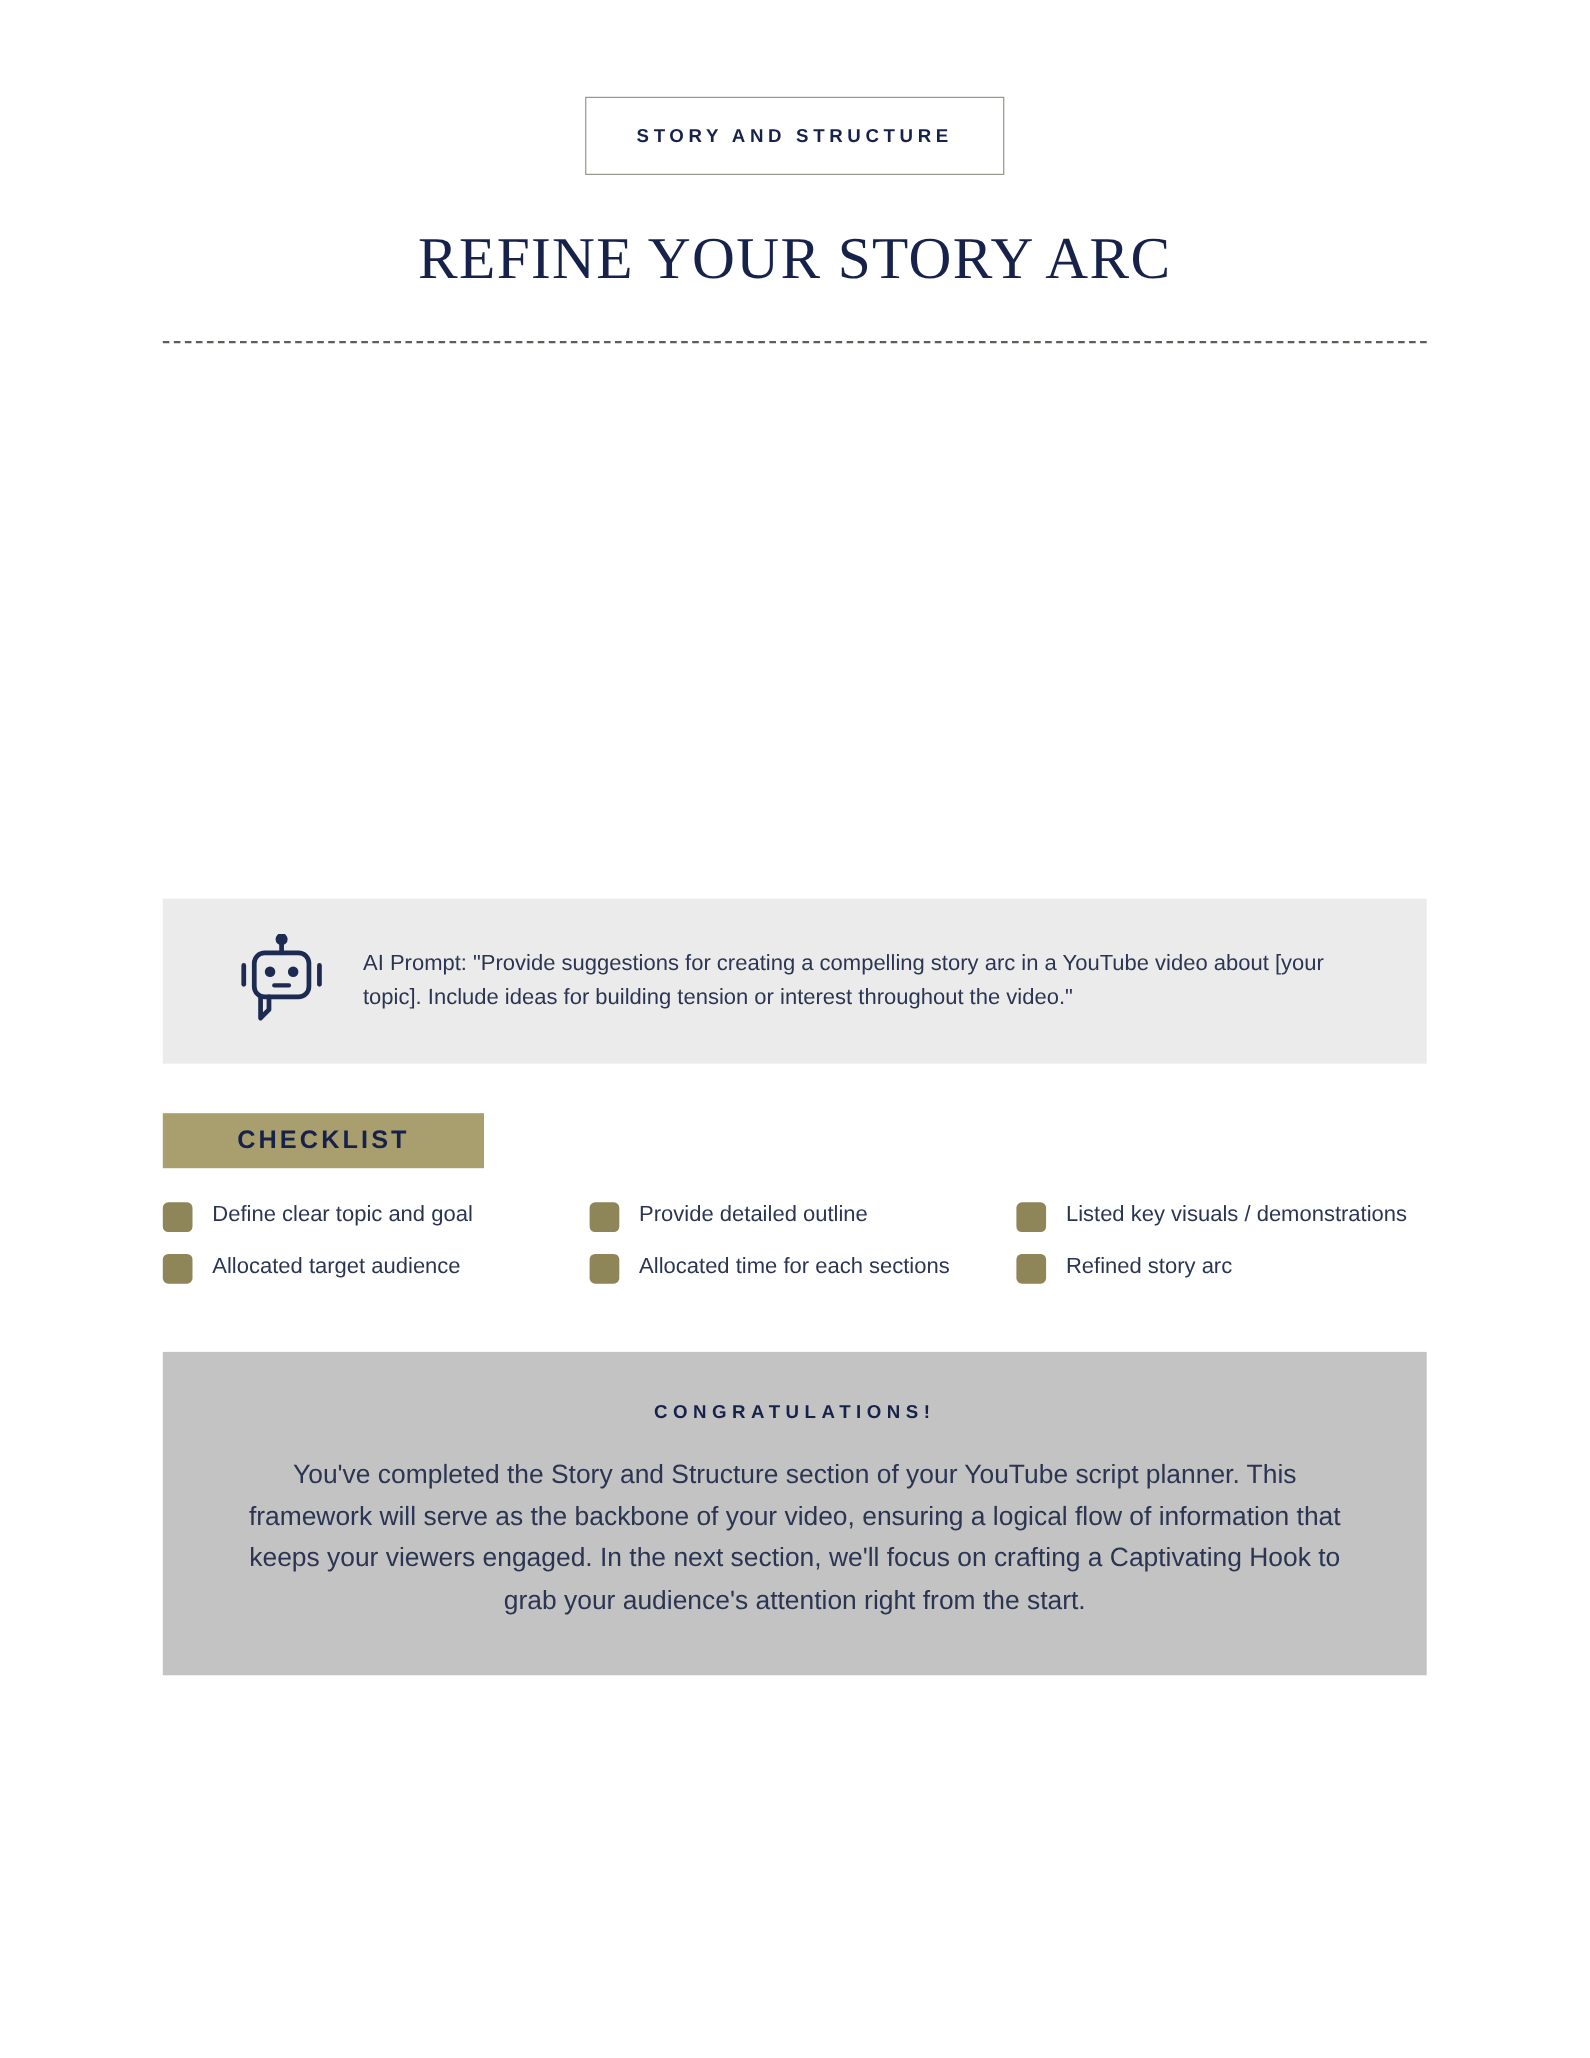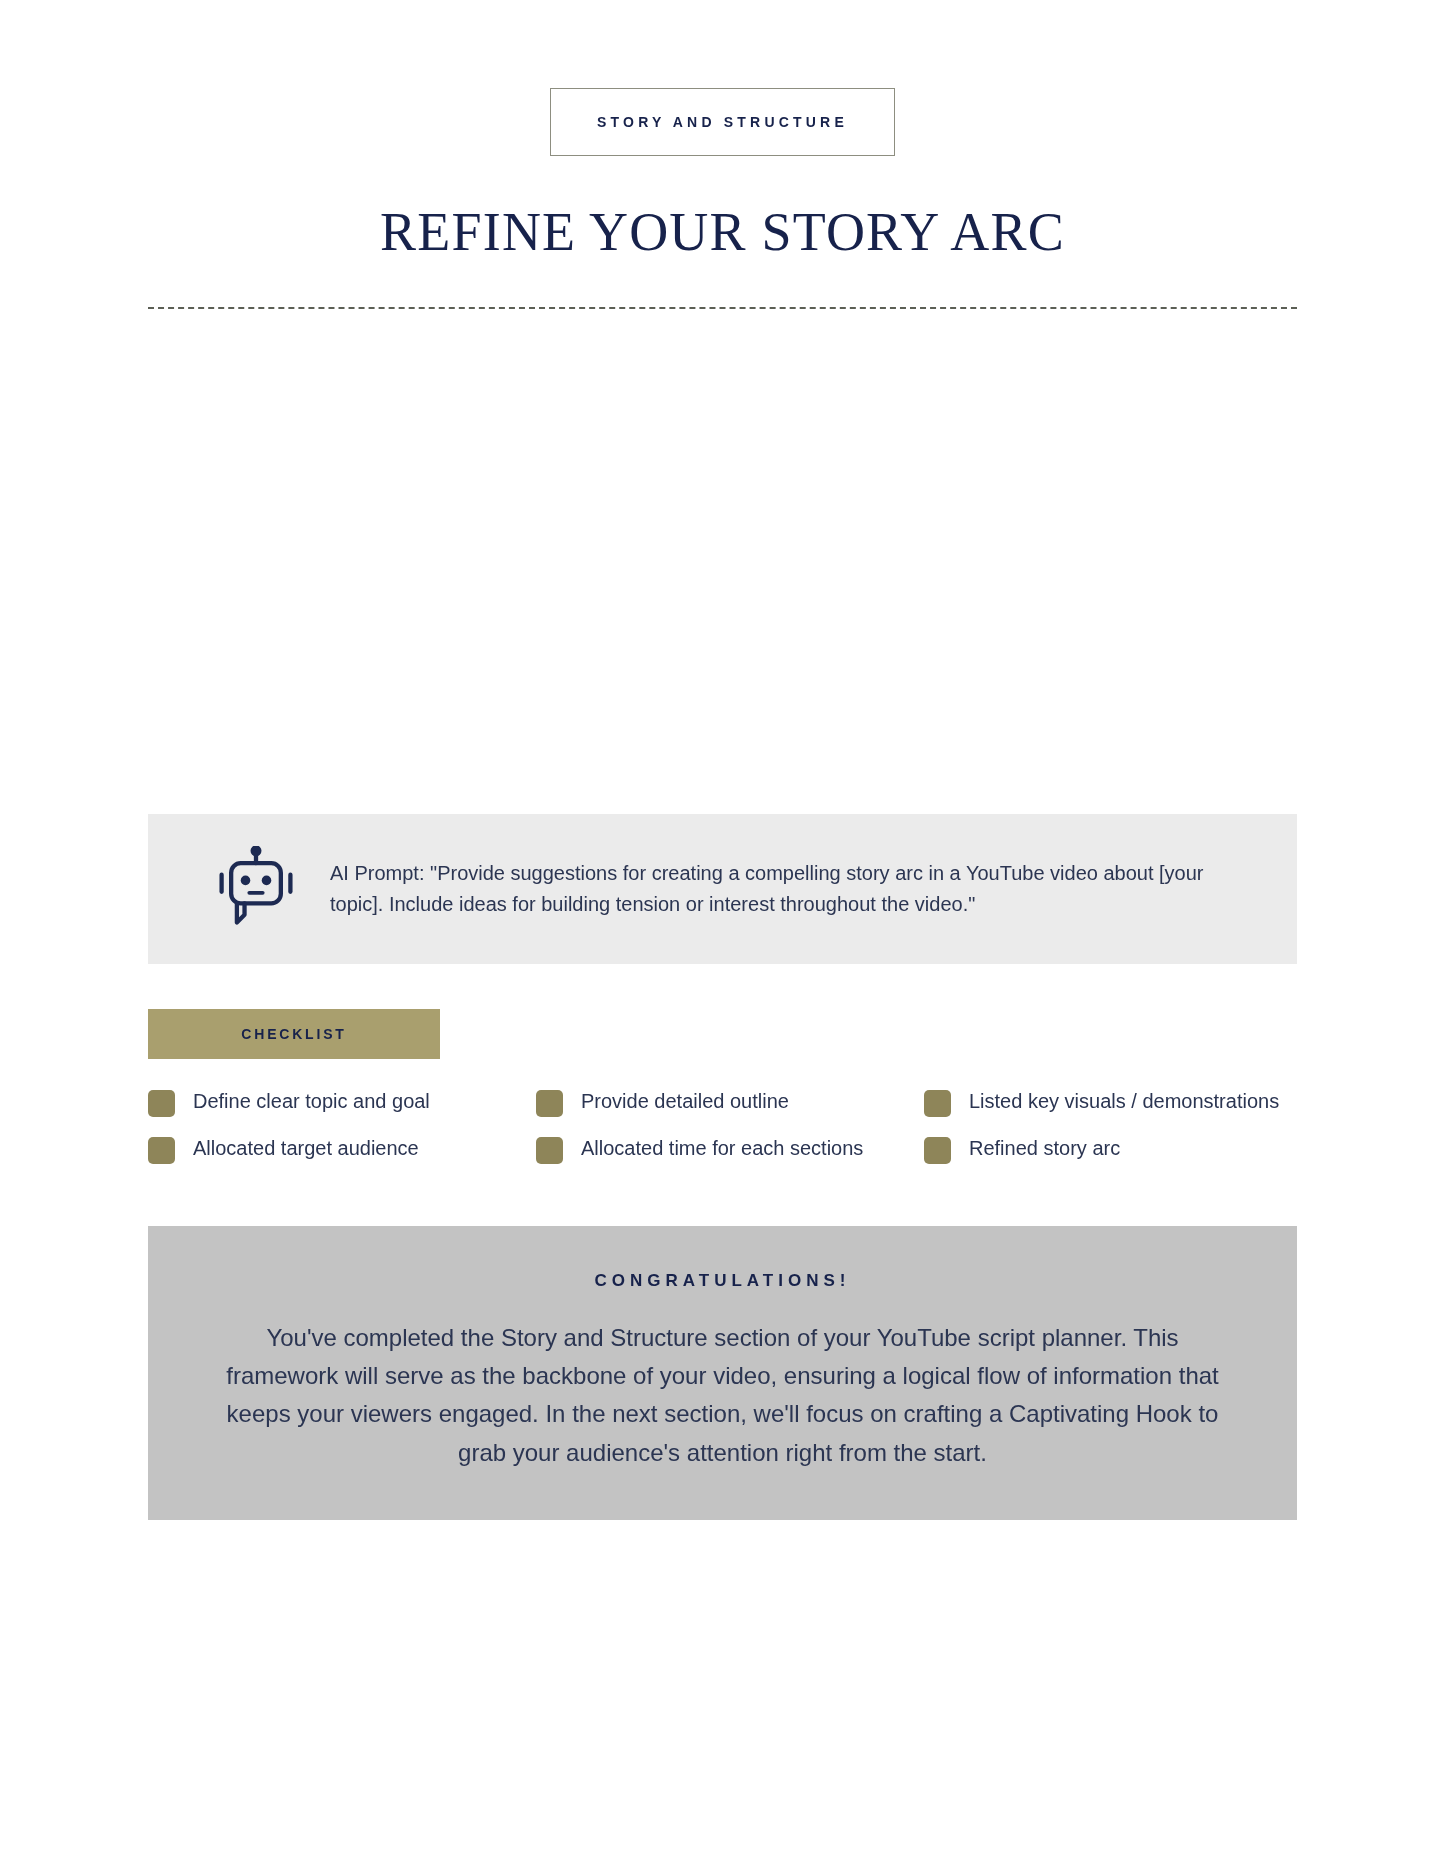--- a/index.html
+++ b/index.html
@@ -25,21 +25,21 @@
 
   
   .eyebrow-wrap {
     display: flex;
     justify-content: center;
     padding-top: 88px;
   }
   .eyebrow {
     border: 1px solid #8d8e80;
     padding: 26px 46px;
-    font-size: 14px;
+    font-size: 17px;
     letter-spacing: 4.2px;
     font-weight: bold;
     color: #17224b;
     text-align: center;
     line-height: 1;
   }
 
   .main-title {
     margin: 48px 0 0 0;
     text-align: center;
@@ -107,21 +107,21 @@
 
   
   .checklist-header {
     margin: 45px 0 0 148px;
     background: #a99f6e;
     width: 292px;
     height: 50px;
     display: flex;
     align-items: center;
     justify-content: center;
-    font-size: 14px;
+    font-size: 23px;
     font-weight: bold;
     letter-spacing: 2.8px;
     color: #17224b;
   }
 
   .checklist-grid {
     margin: 30px 148px 0 148px;
     display: grid;
     grid-template-columns: 1fr 1fr 1fr;
     column-gap: 34px;

